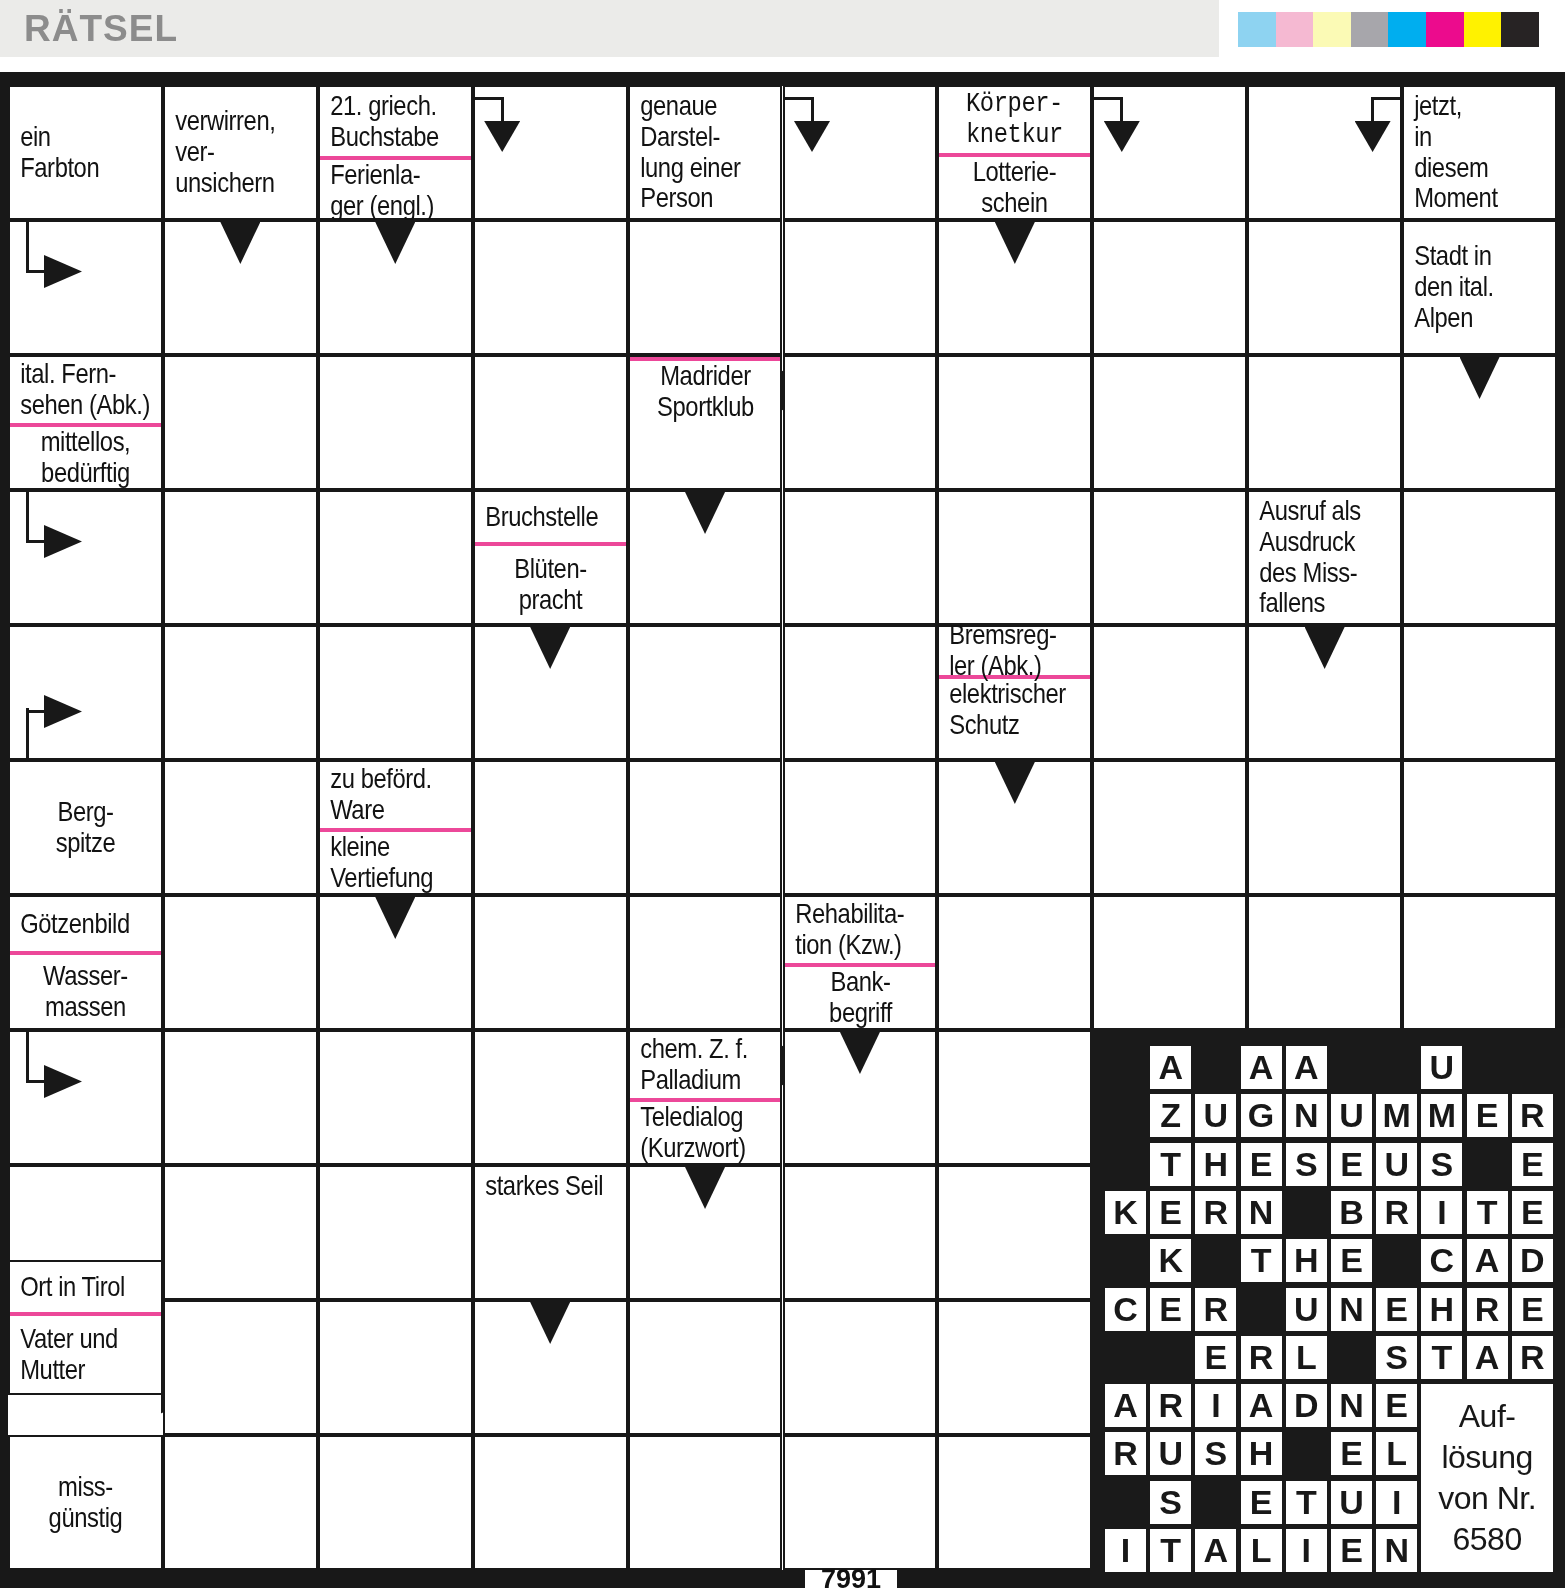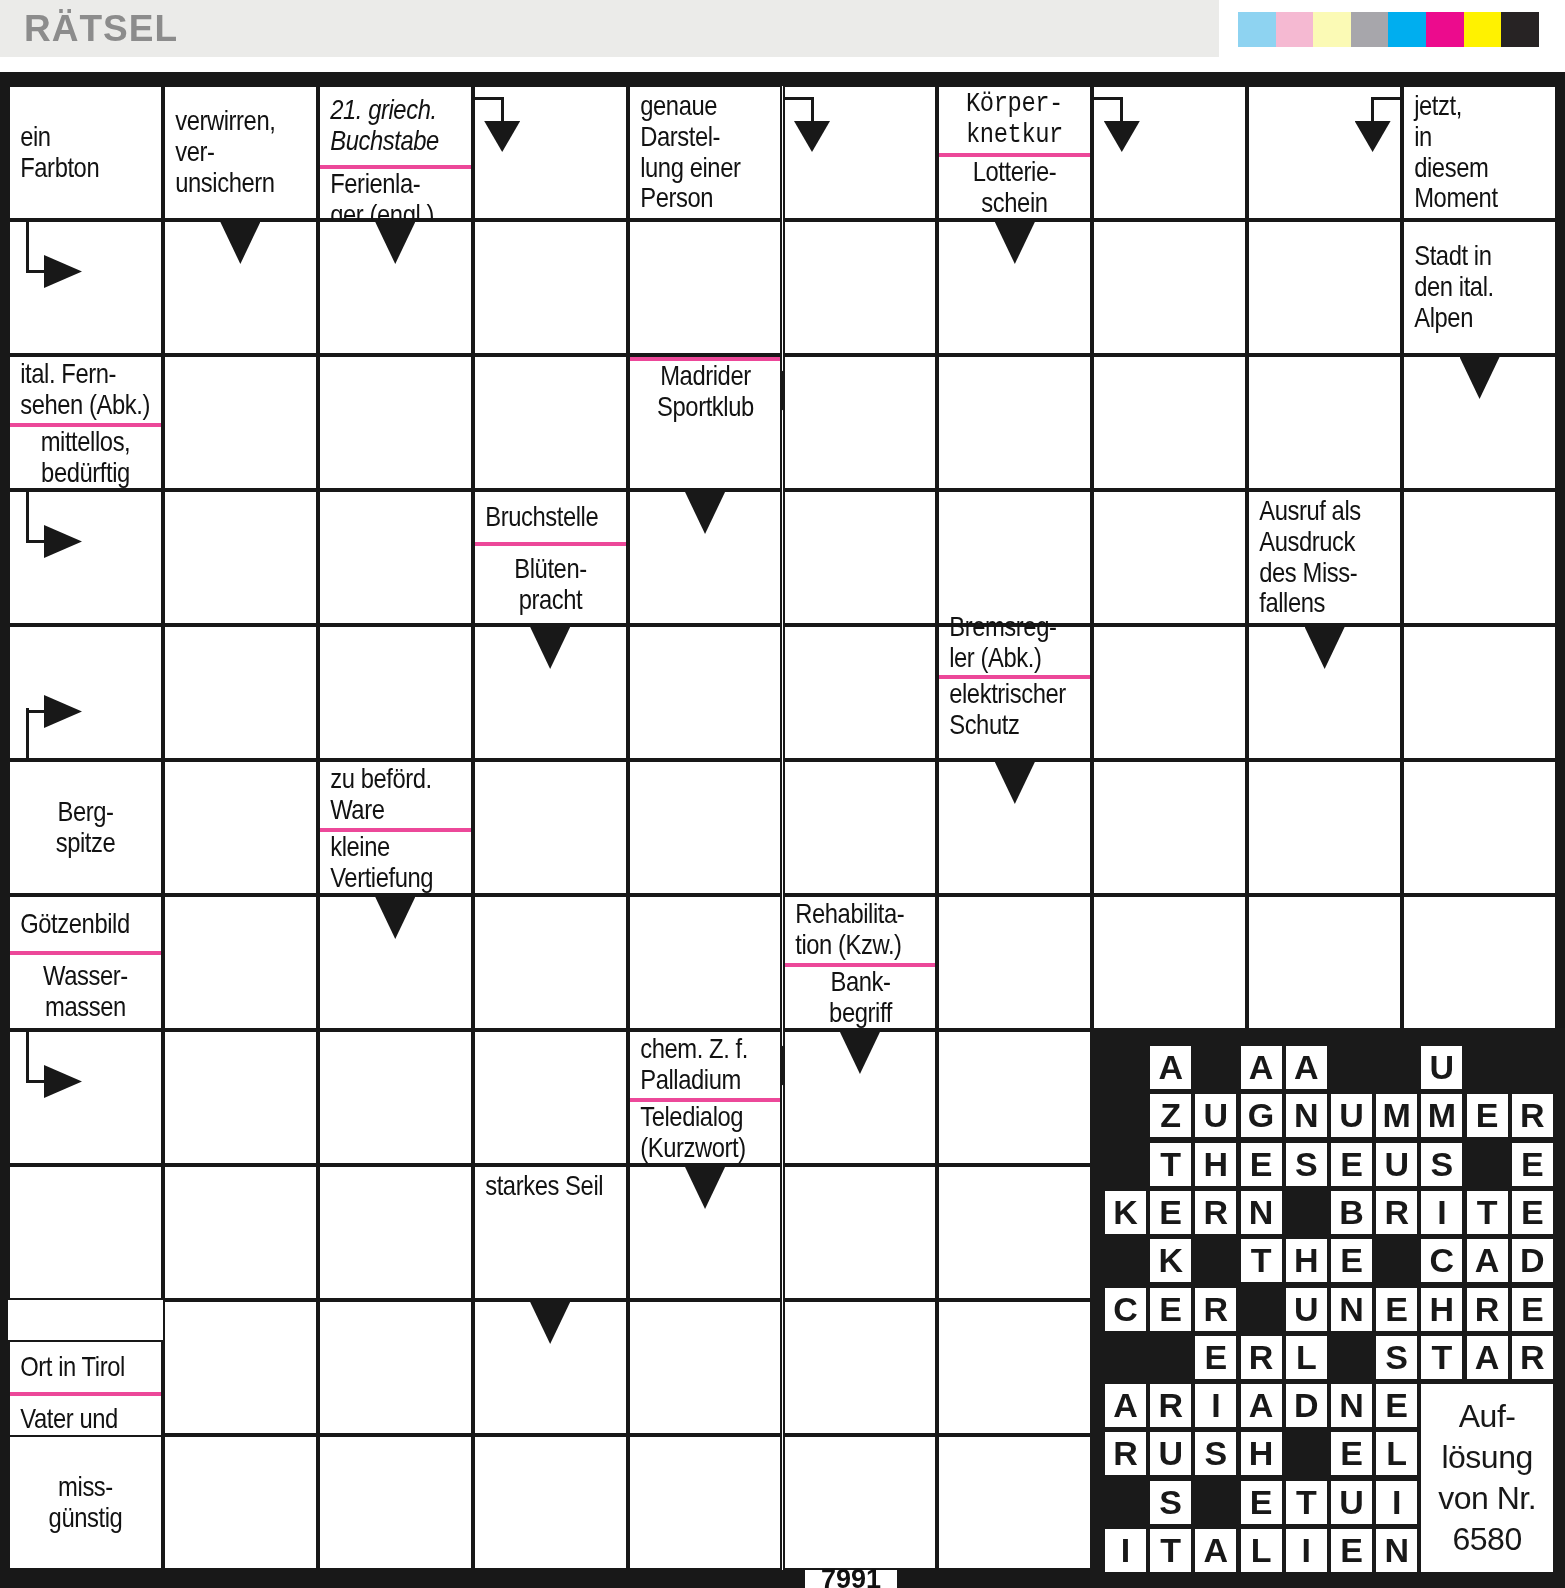--- a/index.html
+++ b/index.html
@@ -55,21 +55,21 @@
         </div>
       </div>
       <div class="cell" style="left: 162.9px; top: 85px; width: 154.9px; height: 135px;">
         <div class="part" style="height: 131px;">
           <div class="ctext">verwirren,
 ver-
 unsichern</div>
         </div>
       </div>
       <div class="cell" style="left: 317.8px; top: 85px; width: 154.9px; height: 135px;">
-        <div class="part" style="height: 78px; font-style: italic;">
+        <div class="part" style="height: 69px;">
           <div class="ctext">21. griech.
 Buchstabe</div>
         </div>
         <div class="part pb" style="height: 65px;">
           <div class="ctext">Ferienla-
 ger (engl.)</div>
         </div>
       </div>
       <div class="cell" style="left: 472.7px; top: 85px; width: 154.9px; height: 135px;"></div>
       <div class="cell" style="left: 627.6px; top: 85px; width: 154.9px; height: 135px;">
@@ -169,21 +169,21 @@
         </div>
       </div>
       <div class="cell" style="left: 1402.1px; top: 490px; width: 154.9px; height: 135px;"></div>
       <div class="cell" style="left: 8px; top: 625px; width: 154.9px; height: 135px;"></div>
       <div class="cell" style="left: 162.9px; top: 625px; width: 154.9px; height: 135px;"></div>
       <div class="cell" style="left: 317.8px; top: 625px; width: 154.9px; height: 135px;"></div>
       <div class="cell" style="left: 472.7px; top: 625px; width: 154.9px; height: 135px;"></div>
       <div class="cell" style="left: 627.6px; top: 625px; width: 154.9px; height: 135px;"></div>
       <div class="cell" style="left: 782.5px; top: 625px; width: 154.9px; height: 135px;"></div>
       <div class="cell" style="left: 937.4px; top: 625px; width: 154.9px; height: 135px;">
-        <div class="part" style="height: 48px; justify-content: flex-end;">
+        <div class="part" style="height: 48px;">
           <div class="ctext">Bremsreg-
 ler (Abk.)</div>
         </div>
         <div class="part pb" style="height: 65px;">
           <div class="ctext">elektrischer
 Schutz</div>
         </div>
       </div>
       <div class="tri right" style="left: 1090.3px; top: 640px; width: 44px; height: 41px;"></div>
       <div class="cell" style="left: 1092.3px; top: 625px; width: 154.9px; height: 135px;"></div>
@@ -265,21 +265,21 @@
       <div class="cell" style="left: 317.8px; top: 1165px; width: 154.9px; height: 135px;"></div>
       <div class="cell" style="left: 472.7px; top: 1165px; width: 154.9px; height: 135px;">
         <div class="part" style="height: 39px;">
           <div class="ctext">starkes Seil</div>
         </div>
       </div>
       <div class="tri right" style="left: 625.6px; top: 1166.5px; width: 44px; height: 41px;"></div>
       <div class="cell" style="left: 627.6px; top: 1165px; width: 154.9px; height: 135px;"></div>
       <div class="cell" style="left: 782.5px; top: 1165px; width: 154.9px; height: 135px;"></div>
       <div class="cell" style="left: 937.4px; top: 1165px; width: 154.9px; height: 135px;"></div>
-      <div class="cell" style="left: 8px; top: 1340px; width: 154.9px; height: 135px;">
+      <div class="cell" style="left: 8px; top: 1260px; width: 154.9px; height: 135px;">
         <div class="part" style="height: 50px;">
           <div class="ctext">Ort in Tirol</div>
         </div>
         <div class="part pb" style="height: 81px;">
           <div class="ctext">Vater und
 Mutter</div>
         </div>
       </div>
       <div class="tri right" style="left: 160.9px; top: 1372.5px; width: 44px; height: 41px;"></div>
       <div class="cell" style="left: 162.9px; top: 1300px; width: 154.9px; height: 135px;"></div>

